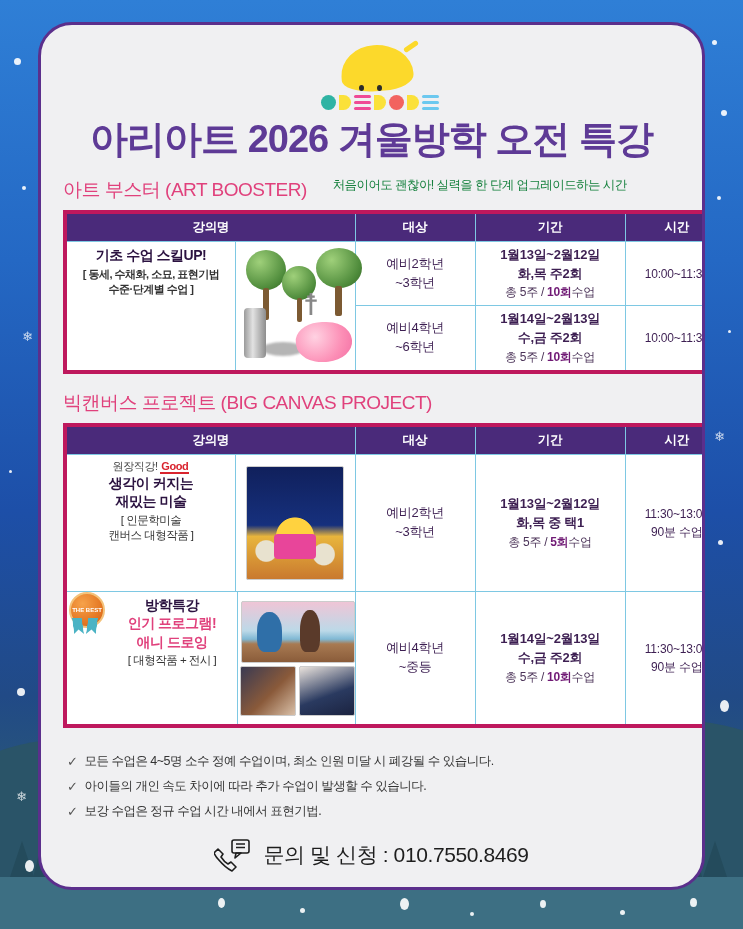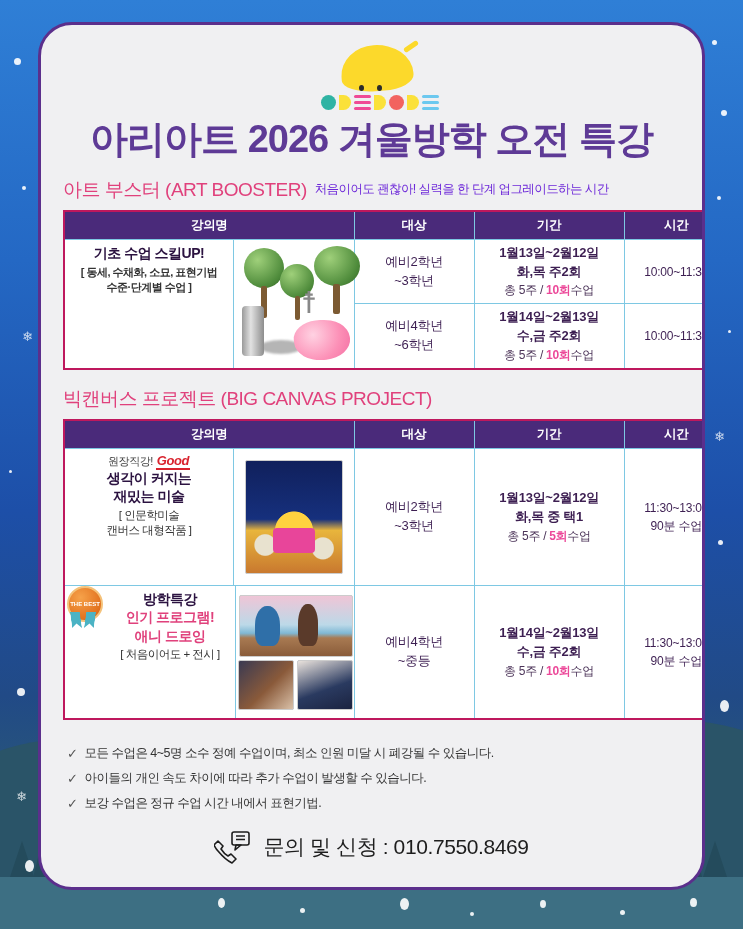--- a/index.html
+++ b/index.html
@@ -44,50 +44,50 @@
   .wm-half{width:12px;height:15px;border-radius:0 8px 8px 0;}
   .wm-bars{width:17px;height:15px;display:flex;flex-direction:column;justify-content:space-between;}
   .wm-bars span{display:block;height:3px;border-radius:2px;}
 
   
   .title{margin:6px 0 0;text-align:center;color:#5e3a96;
     font-size:38px;font-weight:bold;letter-spacing:-1px;line-height:1.1;}
 
   
   .section{margin:16px 22px 0;}
-  .sec-head{display:flex;align-items:center;gap:8px;margin-bottom:7px;}
+  .sec-head{display:flex;align-items:flex-start;gap:26px;margin-bottom:7px;}
   .sec-title{color:#e0417c;font-size:19px;font-weight:500;letter-spacing:-.5px;white-space:nowrap;}
-  .sec-sub{color:#6d28d9;font-size:12.5px;letter-spacing:-.6px;}
+  .sec-sub{color:#15803d;font-size:12.5px;letter-spacing:-.6px;}
 
   table{border-collapse:collapse;width:100%;table-layout:fixed;background:#fff;
-    border:2px solid #be185d;}
+    border:4px solid #be185d;}
   th{background:#4a2a7a;color:#fff;font-size:12.5px;font-weight:bold;height:25px;
     border:1px solid #7ec8e3;letter-spacing:-.3px;}
   td{border:1px solid #7ec8e3;text-align:center;vertical-align:middle;
     color:#3d1f52;font-size:12px;padding:4px 2px;}
 
   .c-name{width:290px;} .c-tgt{width:120px;} .c-per{width:150px;} .c-tim{width:105px;}
 
   .course-cell{padding:0;}
   .course-wrap{display:flex;align-items:flex-start;height:100%;}
   .course-text{flex:0 0 160px;padding:4px 4px;}
   .course-imgs{flex:1;padding:4px 2px;border-left:1px solid #7ec8e3;align-self:stretch;
     display:flex;align-items:center;justify-content:center;}
   .cname{font-size:14px;font-weight:bold;color:#2b1240;letter-spacing:-.5px;line-height:1.3;}
   .cname-sm{font-size:11px;color:#333;font-weight:bold;letter-spacing:-.5px;line-height:1.35;margin-top:3px;}
   .cname-note{font-size:11.5px;color:#333;letter-spacing:-.5px;line-height:1.35;margin-top:2px;}
   .tag-line{font-size:11px;color:#444;letter-spacing:-.4px;}
-  .good{color:#d9232e;font-style:italic;font-weight:bold;font-size:13px;
+  .good{color:#d9232e;font-weight:bold;font-size:11px;
     border-bottom:2px solid #d9232e;padding:0 1px;}
   .cname-pink{color:#e0417c;}
 
   .tgt{font-size:13px;font-weight:normal;color:#3d1f52;line-height:1.45;letter-spacing:-.3px;}
   .per-b{font-size:13px;font-weight:bold;color:#3d1f52;line-height:1.45;letter-spacing:-.3px;}
   .per-s{font-size:12px;color:#4b3358;margin-top:1px;letter-spacing:-.3px;}
-  .per-s b{color:#ec4899;}
+  .per-s b{color:#701a75;}
   .tim{font-size:12px;color:#3d1f52;line-height:1.5;letter-spacing:-.2px;}
 
   
   .art{border-radius:2px;}
   .canvas-art{width:96px;height:112px;border:1px solid #ccc;
     background:
       radial-gradient(circle at 20% 75%, #e8e2cf 0 9%, transparent 10%),
       radial-gradient(circle at 80% 78%, #e8e2cf 0 9%, transparent 10%),
       radial-gradient(circle at 50% 62%, #ffd23f 0 22%, transparent 23%),
       linear-gradient(180deg,#10205c 0%,#16307d 52%,#e8b53c 62%,#c9792f 100%);
@@ -341,21 +341,21 @@
               <div class="course-wrap">
                 <div class="badge">
                   <div class="badge-c">THE BEST</div>
                   <div class="ribbon l"></div>
                   <div class="ribbon r"></div>
                 </div>
                 <div class="course-text" style="flex:0 0 122px">
                   <div class="cname">방학특강</div>
                   <div class="cname cname-pink">인기 프로그램!</div>
                   <div class="cname cname-pink">애니 드로잉</div>
-                  <div class="cname-note">[ 처음이어도 + 전시 ]</div>
+                  <div class="cname-note">[ 대형작품 + 전시 ]</div>
                 </div>
                 <div class="course-imgs">
                   <div class="anime-stack">
                     <div class="anime-top art"></div>
                     <div class="anime-bottom">
                       <div class="anime-bl art"></div>
                       <div class="anime-br art"></div>
                     </div>
                   </div>
                 </div>

